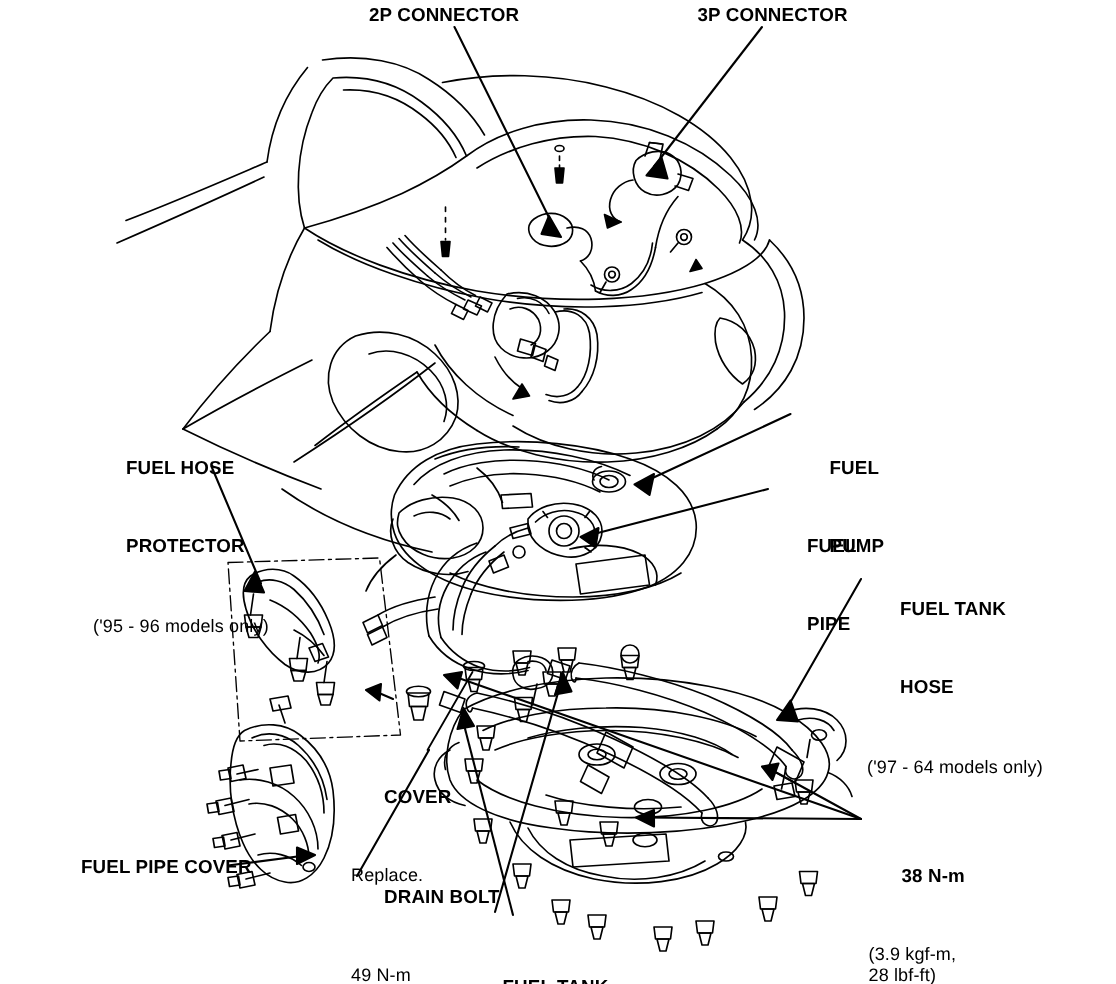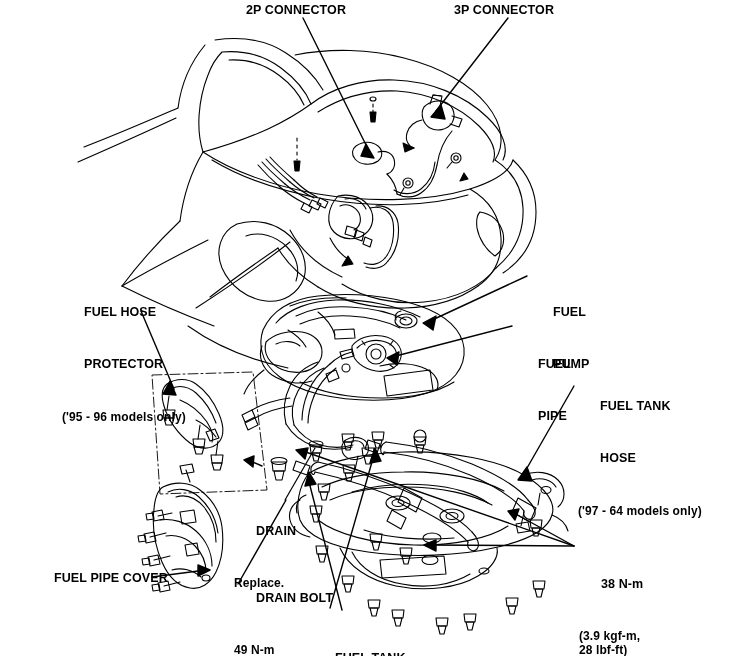--- a/index.html
+++ b/index.html
@@ -30,21 +30,21 @@
     color: #000000;
     line-height: 1.18;
     white-space: pre;
     letter-spacing: 0.1px;
   }
   .callout.bold {
     font-weight: bold;
     font-size: 12.5px;
   }
   .callout .sub {
-    font-weight: bold;
+    font-weight: normal;
     font-size: 12px;
     display: block;
   }
   .callout .boldline {
     font-weight: bold;
     font-size: 12.5px;
     display: block;
     margin-left: 22px;
   }
 </style>
@@ -461,21 +461,21 @@
 
         <path d="M262 466 l-14 -6"></path>
         <path d="M254 456 l-10 4 l9 7 Z" fill="#000"></path>
       </g>
 
     </g>
   </svg>
 
   <div class="callout bold" style="left:246px; top:3px;">2P CONNECTOR</div>
 
-  <div class="callout bold" style="left:454px; top:3px;">3P CONNECTOR</div>
+  <div class="callout bold" style="left:465px; top:3px;">3P CONNECTOR</div>
 
   <div class="callout" style="left:62px; top:267px;">
     <span class="boldline">FUEL HOSE</span>
     <span class="boldline">PROTECTOR</span>
     <span class="sub">('95 - 96 models only)</span>
   </div>
 
   <div class="callout" style="left:531px; top:267px;">
     <span class="boldline">FUEL</span>
     <span class="boldline">PUMP</span>
@@ -486,21 +486,21 @@
     <span class="boldline">PIPE</span>
   </div>
 
   <div class="callout" style="left:578px; top:361px;">
     <span class="boldline">FUEL TANK</span>
     <span class="boldline">HOSE</span>
     <span class="sub">('97 - 64 models only)</span>
   </div>
 
   <div class="callout" style="left:234px; top:486px;">
-    <span class="boldline">DRAIN</span>
+    <span class="boldline">COVER</span>
     <span class="sub">Replace.</span>
   </div>
 
   <div class="callout" style="left:234px; top:553px;">
     <span class="boldline">DRAIN BOLT</span>
     <span class="sub">49 N-m
 (5.0 kgf-m,
 36 lbf-ft)</span>
   </div>
 

